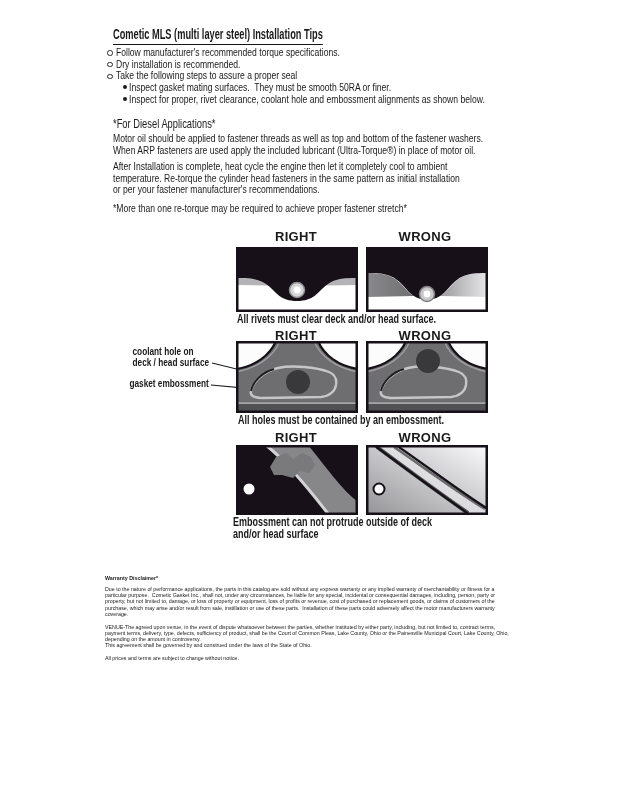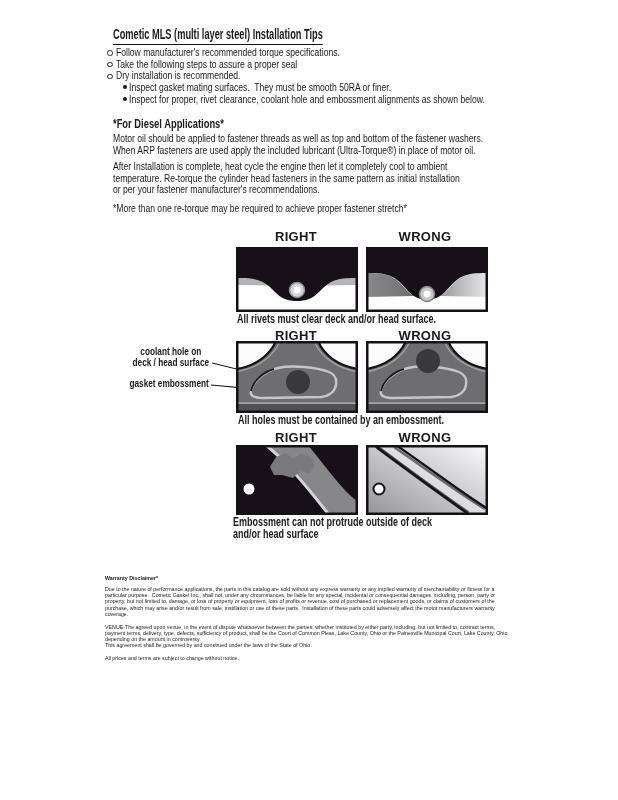--- a/index.html
+++ b/index.html
@@ -18,36 +18,36 @@
            border-bottom:1.8px solid #141414; padding-bottom:1.5px; white-space:nowrap; }
 
   .bullets { position:absolute; left:107px; top:47px; font-size:11px; }
   .brow { display:flex; align-items:flex-start; height:11.7px; line-height:11.7px;text-align:center; }
   .brow.sub { margin-left:16px; }
   .ob { flex:none; width:3.5px; height:3.5px; border:1px solid #2a2a2a; border-radius:50%;
         margin:3.2px 3px 0 0; }
   .fb { flex:none; width:4px; height:4px; background:#1a1a1a; border-radius:50%;
         margin:3.4px 2px 0 0; }
 
-  .dh { position:absolute; left:113px; top:116px; margin:0; font-size:13px; font-weight:bold; }
+  .dh { position:absolute; left:113px; top:116px; margin:0; font-size:13px; font-weight:normal; }
   .body { position:absolute; left:113px; margin:0; font-size:11px; line-height:11.6px; }
   .p1 { top:133px; } .p2 { top:161px; } .p3 { top:203px; }
 
   .fig { position:absolute; left:0; width:618px; }
   .fig1 { top:230px; height:99px; } .fig2 { top:329px; height:102px; } .fig3 { top:431px; height:115px; }
   .flabel { position:absolute; top:0; transform:translateX(-50%); font-size:13px; font-weight:bold;
             letter-spacing:.3px; line-height:13px; }
   .lpos-r { left:296px; } .lpos-w { left:425px; }
   .dbox { position:absolute; display:block; }
   .bx1 { left:236px; } .bx2 { left:366px; }
   .fig1 .dbox { top:17px; } .fig2 .dbox { top:12px; } .fig3 .dbox { top:14px; }
   .fcap { position:absolute; font-size:12px; font-weight:bold; line-height:11.5px; }
   .fcap1 { left:237px; top:84px; } .fcap2 { left:238px; top:86px; } .fcap3 { left:233px; top:86px; }
 
-  .ann { position:absolute; right:409px; text-align:center; font-size:11px; font-weight:bold;
+  .ann { position:absolute; right:409px; text-align:left; font-size:11px; font-weight:bold;
          line-height:11.3px; white-space:nowrap; }
   .ann1 { top:17px; } .ann2 { top:49px; }
   .ptr { position:absolute; left:209px; top:26px; }
 
   .warranty { position:absolute; left:105px; top:575px; width:408px; font-size:5.3px;
               line-height:6.3px; }
   .warranty .wh { font-weight:bold; margin:0 0 4.5px 0; }
   .warranty p { margin:0 0 6.3px 0; white-space:pre-wrap; }
   .warranty p.big-gap { margin-top:6.3px; }
 
@@ -61,25 +61,25 @@
 
   <h1 class="title"><span class="tin">Cometic MLS (multi layer steel) Installation Tips</span></h1>
 
   <div class="bullets">
     <div class="brow">
         <span class="ob"></span>
         <span class="cx">Follow manufacturer's recommended torque specifications.</span>
       </div>
     <div class="brow">
         <span class="ob"></span>
-        <span class="cx">Take the following steps to assure a proper seal</span>
+        <span class="cx">Dry installation is recommended.</span>
       </div>
     <div class="brow">
         <span class="ob"></span>
-        <span class="cx">Dry installation is recommended.</span>
+        <span class="cx">Take the following steps to assure a proper seal</span>
       </div>
     <div class="brow sub">
         <span class="fb"></span>
         <span class="cx">Inspect gasket mating surfaces.  They must be smooth 50RA or finer.</span>
       </div>
     <div class="brow sub">
         <span class="fb"></span>
         <span class="cx">Inspect for proper, rivet clearance, coolant hole and embossment alignments as shown below.</span>
       </div>
   </div>

